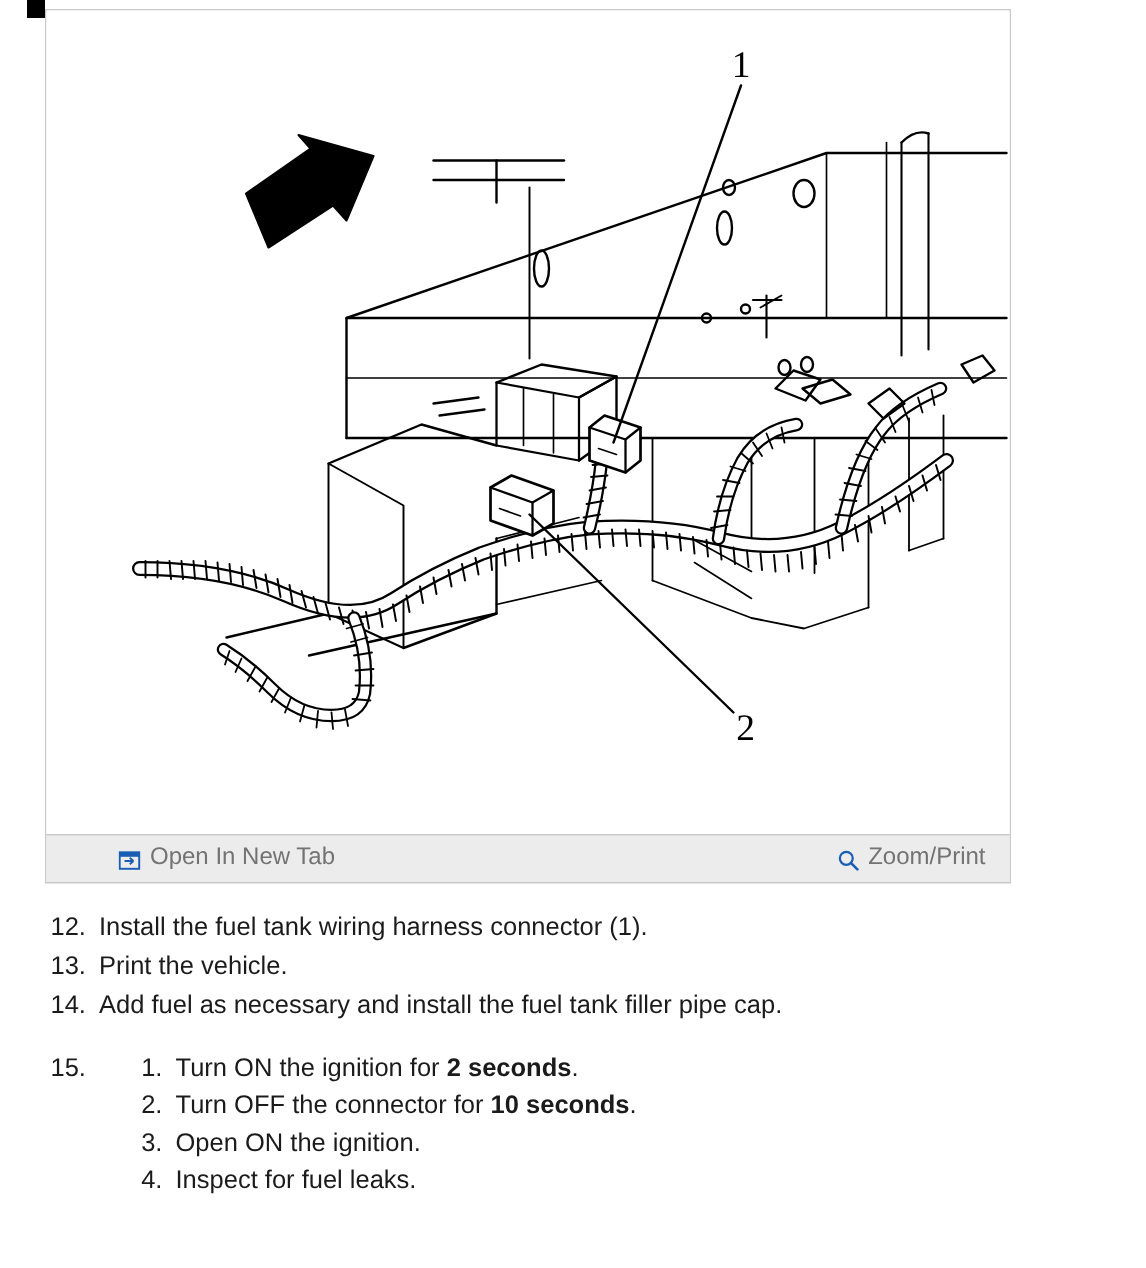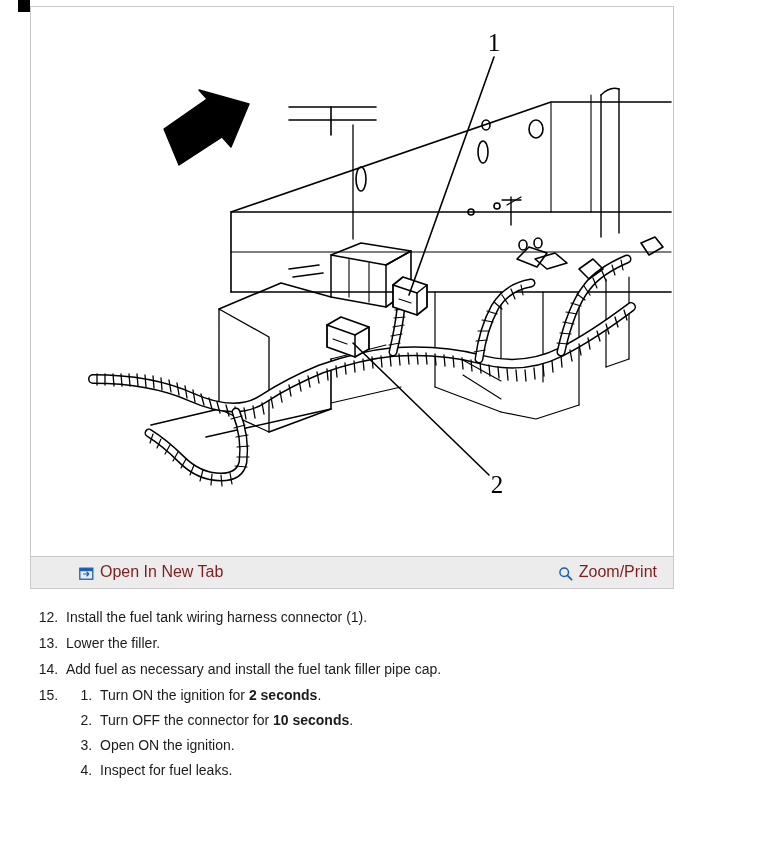--- a/index.html
+++ b/index.html
@@ -48,21 +48,21 @@
     width: 642px;
     height: 32px;
     background: #ececec;
     border-top: 1px solid #c9c9c9;
     box-sizing: border-box;
   }
   .tool-link {
     position: absolute;
     top: 6px;
     font-size: 16px;
-    color: #7f1d1d;
+    color: #737373;
     white-space: nowrap;
     cursor: pointer;
     display: flex;
     align-items: center;
     gap: 6px;
   }
   .tool-link.left { left: 48px; }
   .tool-link.right { right: 16px; }
   .tool-link .glyph {
     display: inline-block;
@@ -82,35 +82,35 @@
     height: 12px;
     background: #000000;
   }
 
   
   .instructions {
     position: absolute;
     left: 30px;
     top: 605px;
     width: 700px;
-    font-size: 14px;
+    font-size: 17px;
     line-height: 25px;
     color: #1b1b1b;
   }
   ol.outer {
     margin: 0;
     padding: 0 0 0 32px;
     list-style-type: decimal;
   }
   ol.outer > li {
     margin: 0 0 1px 0;
     padding-left: 4px;
   }
   ol.inner {
-    margin: 0;
+    margin: 17px;
     padding: 0 0 0 30px;
     list-style-type: decimal;
   }
   ol.inner > li {
     margin: 0;
     padding-left: 4px;
   }
   b { font-weight: bold; }
 
   svg { display: block; }
@@ -366,21 +366,21 @@
 
     </div>
   </div>
 
   <div class="instructions">
     <ol class="outer" start="12">
       <li>
         <span>Install the fuel tank wiring harness connector (1).</span>
       </li>
       <li>
-        <span>Lower the filler.</span>
+        <span>Print the vehicle.</span>
       </li>
       <li>
         <span>Add fuel as necessary and install the fuel tank filler pipe cap.</span>
       </li>
       <li>
         <ol class="inner">
           <li>
             <span>Turn ON the ignition for </span><b>2 seconds</b><span>.</span>
           </li>
           <li>

